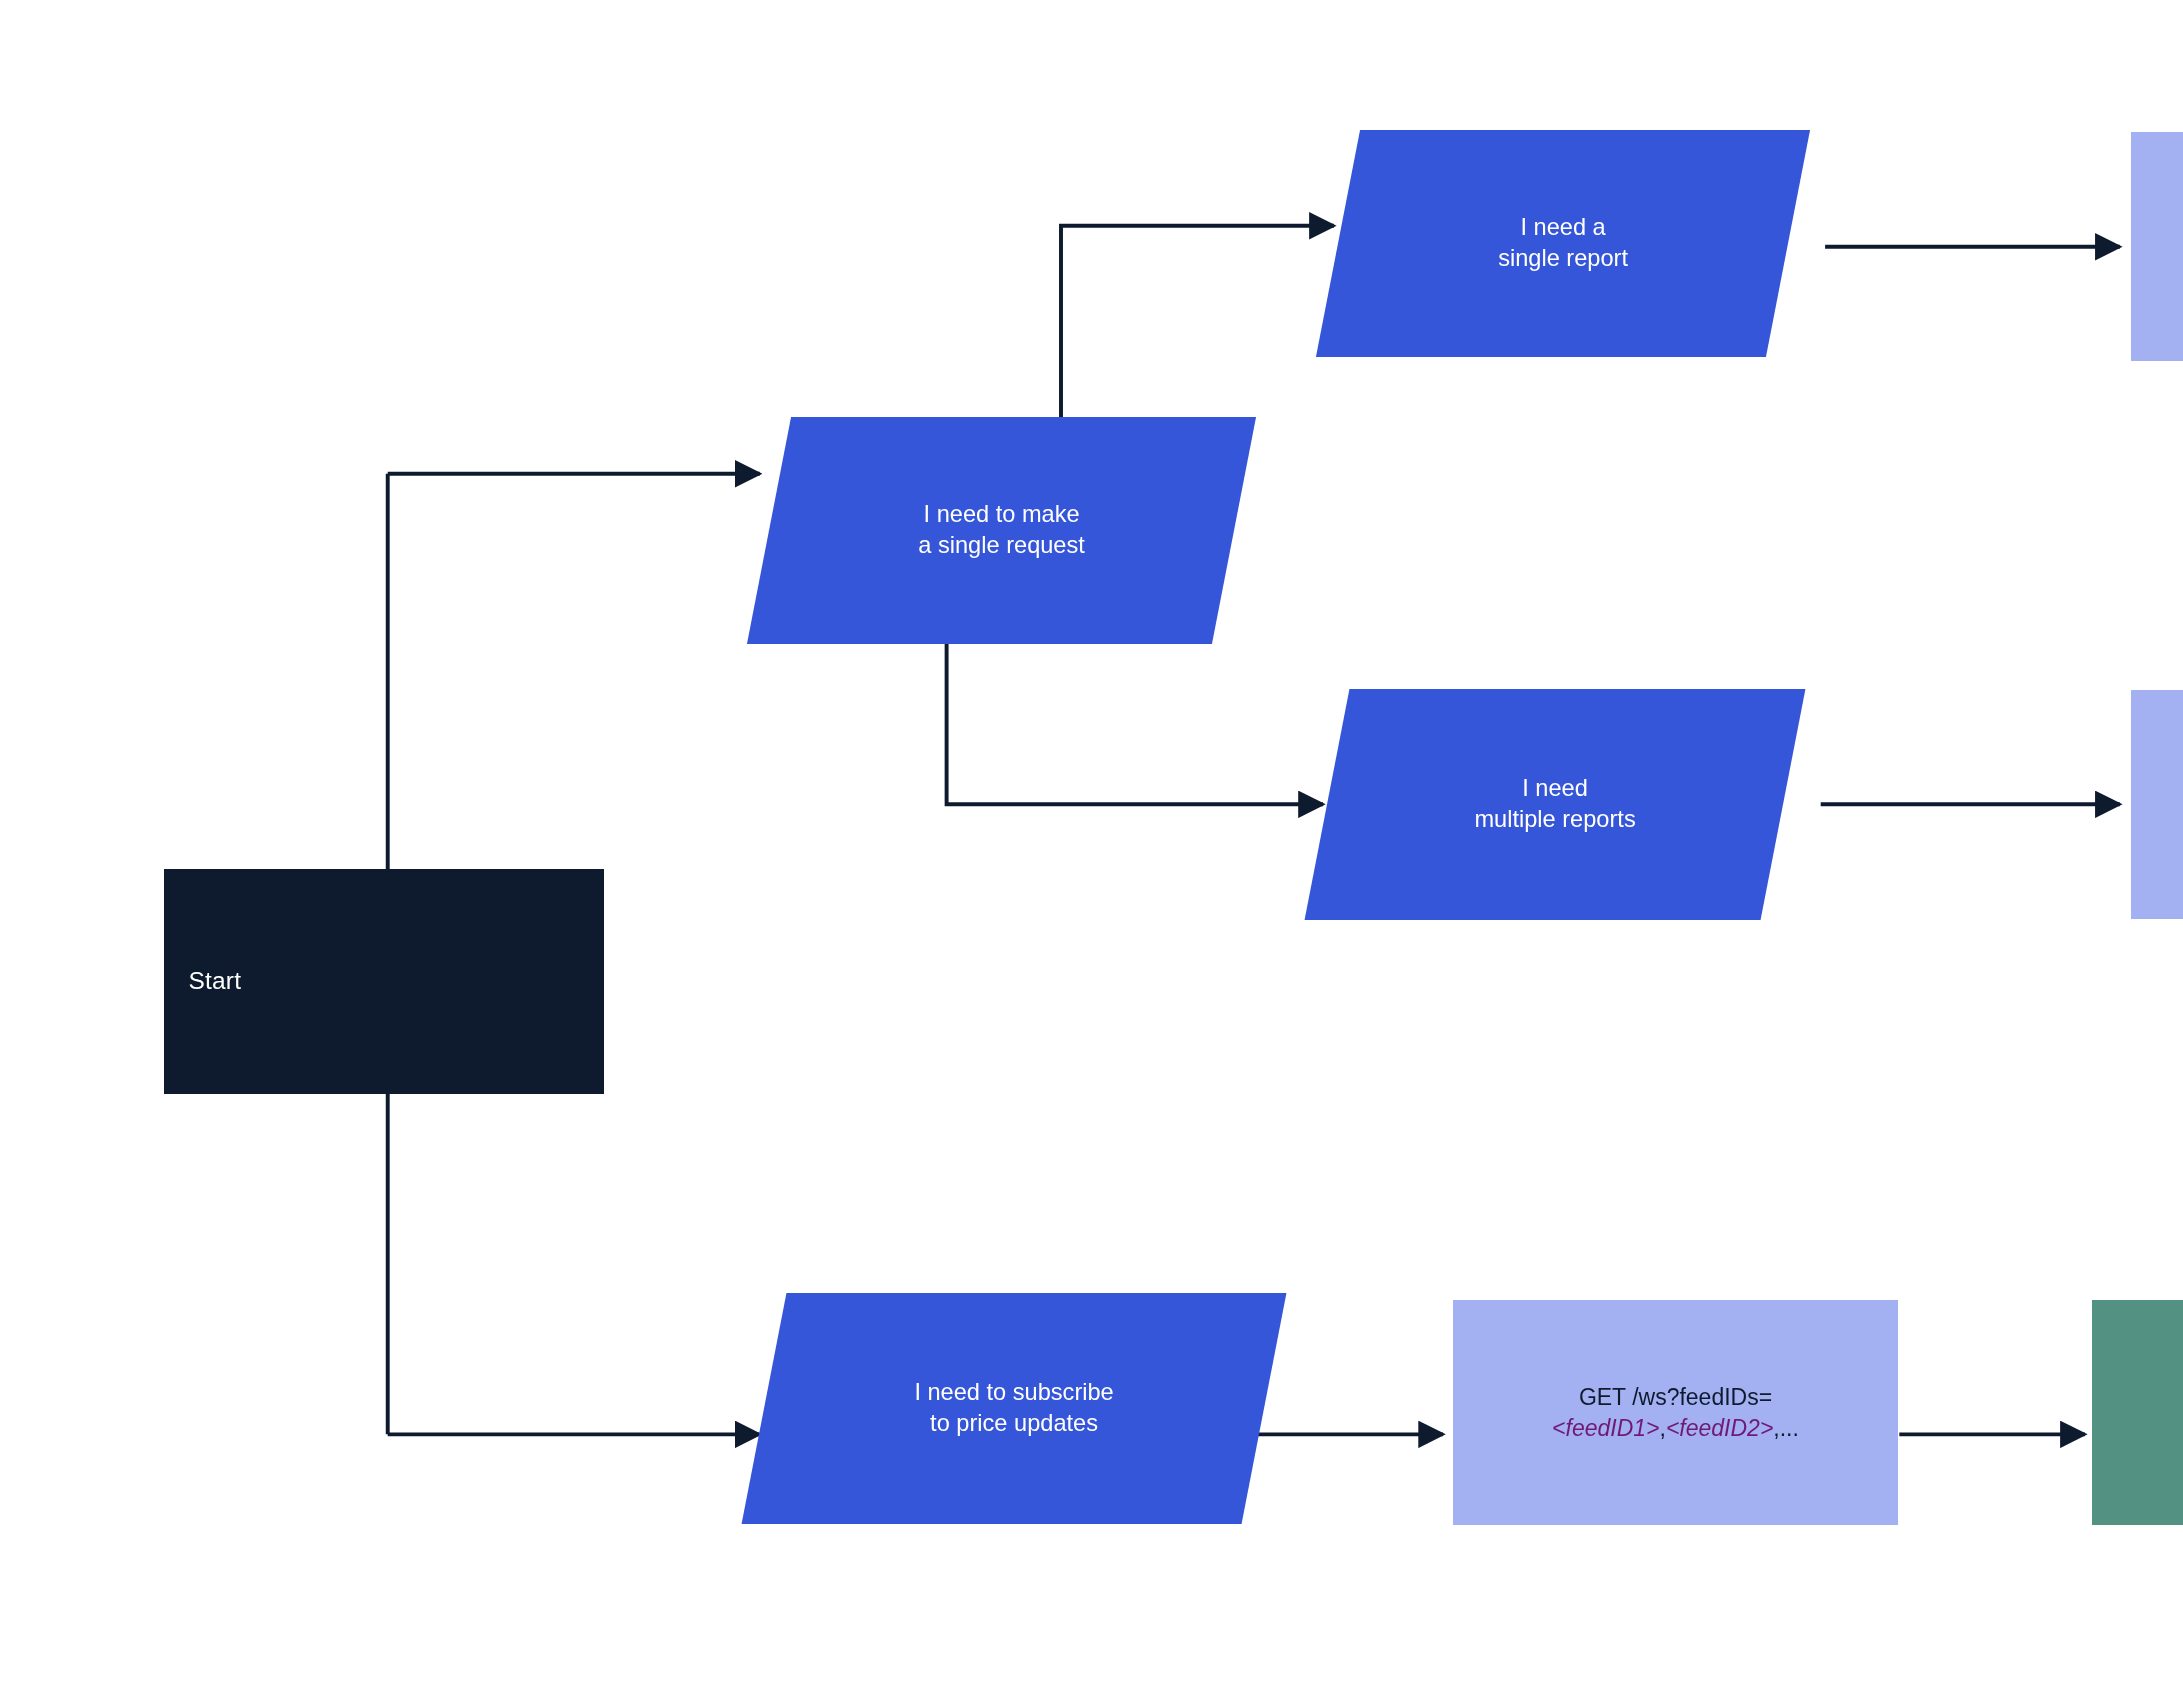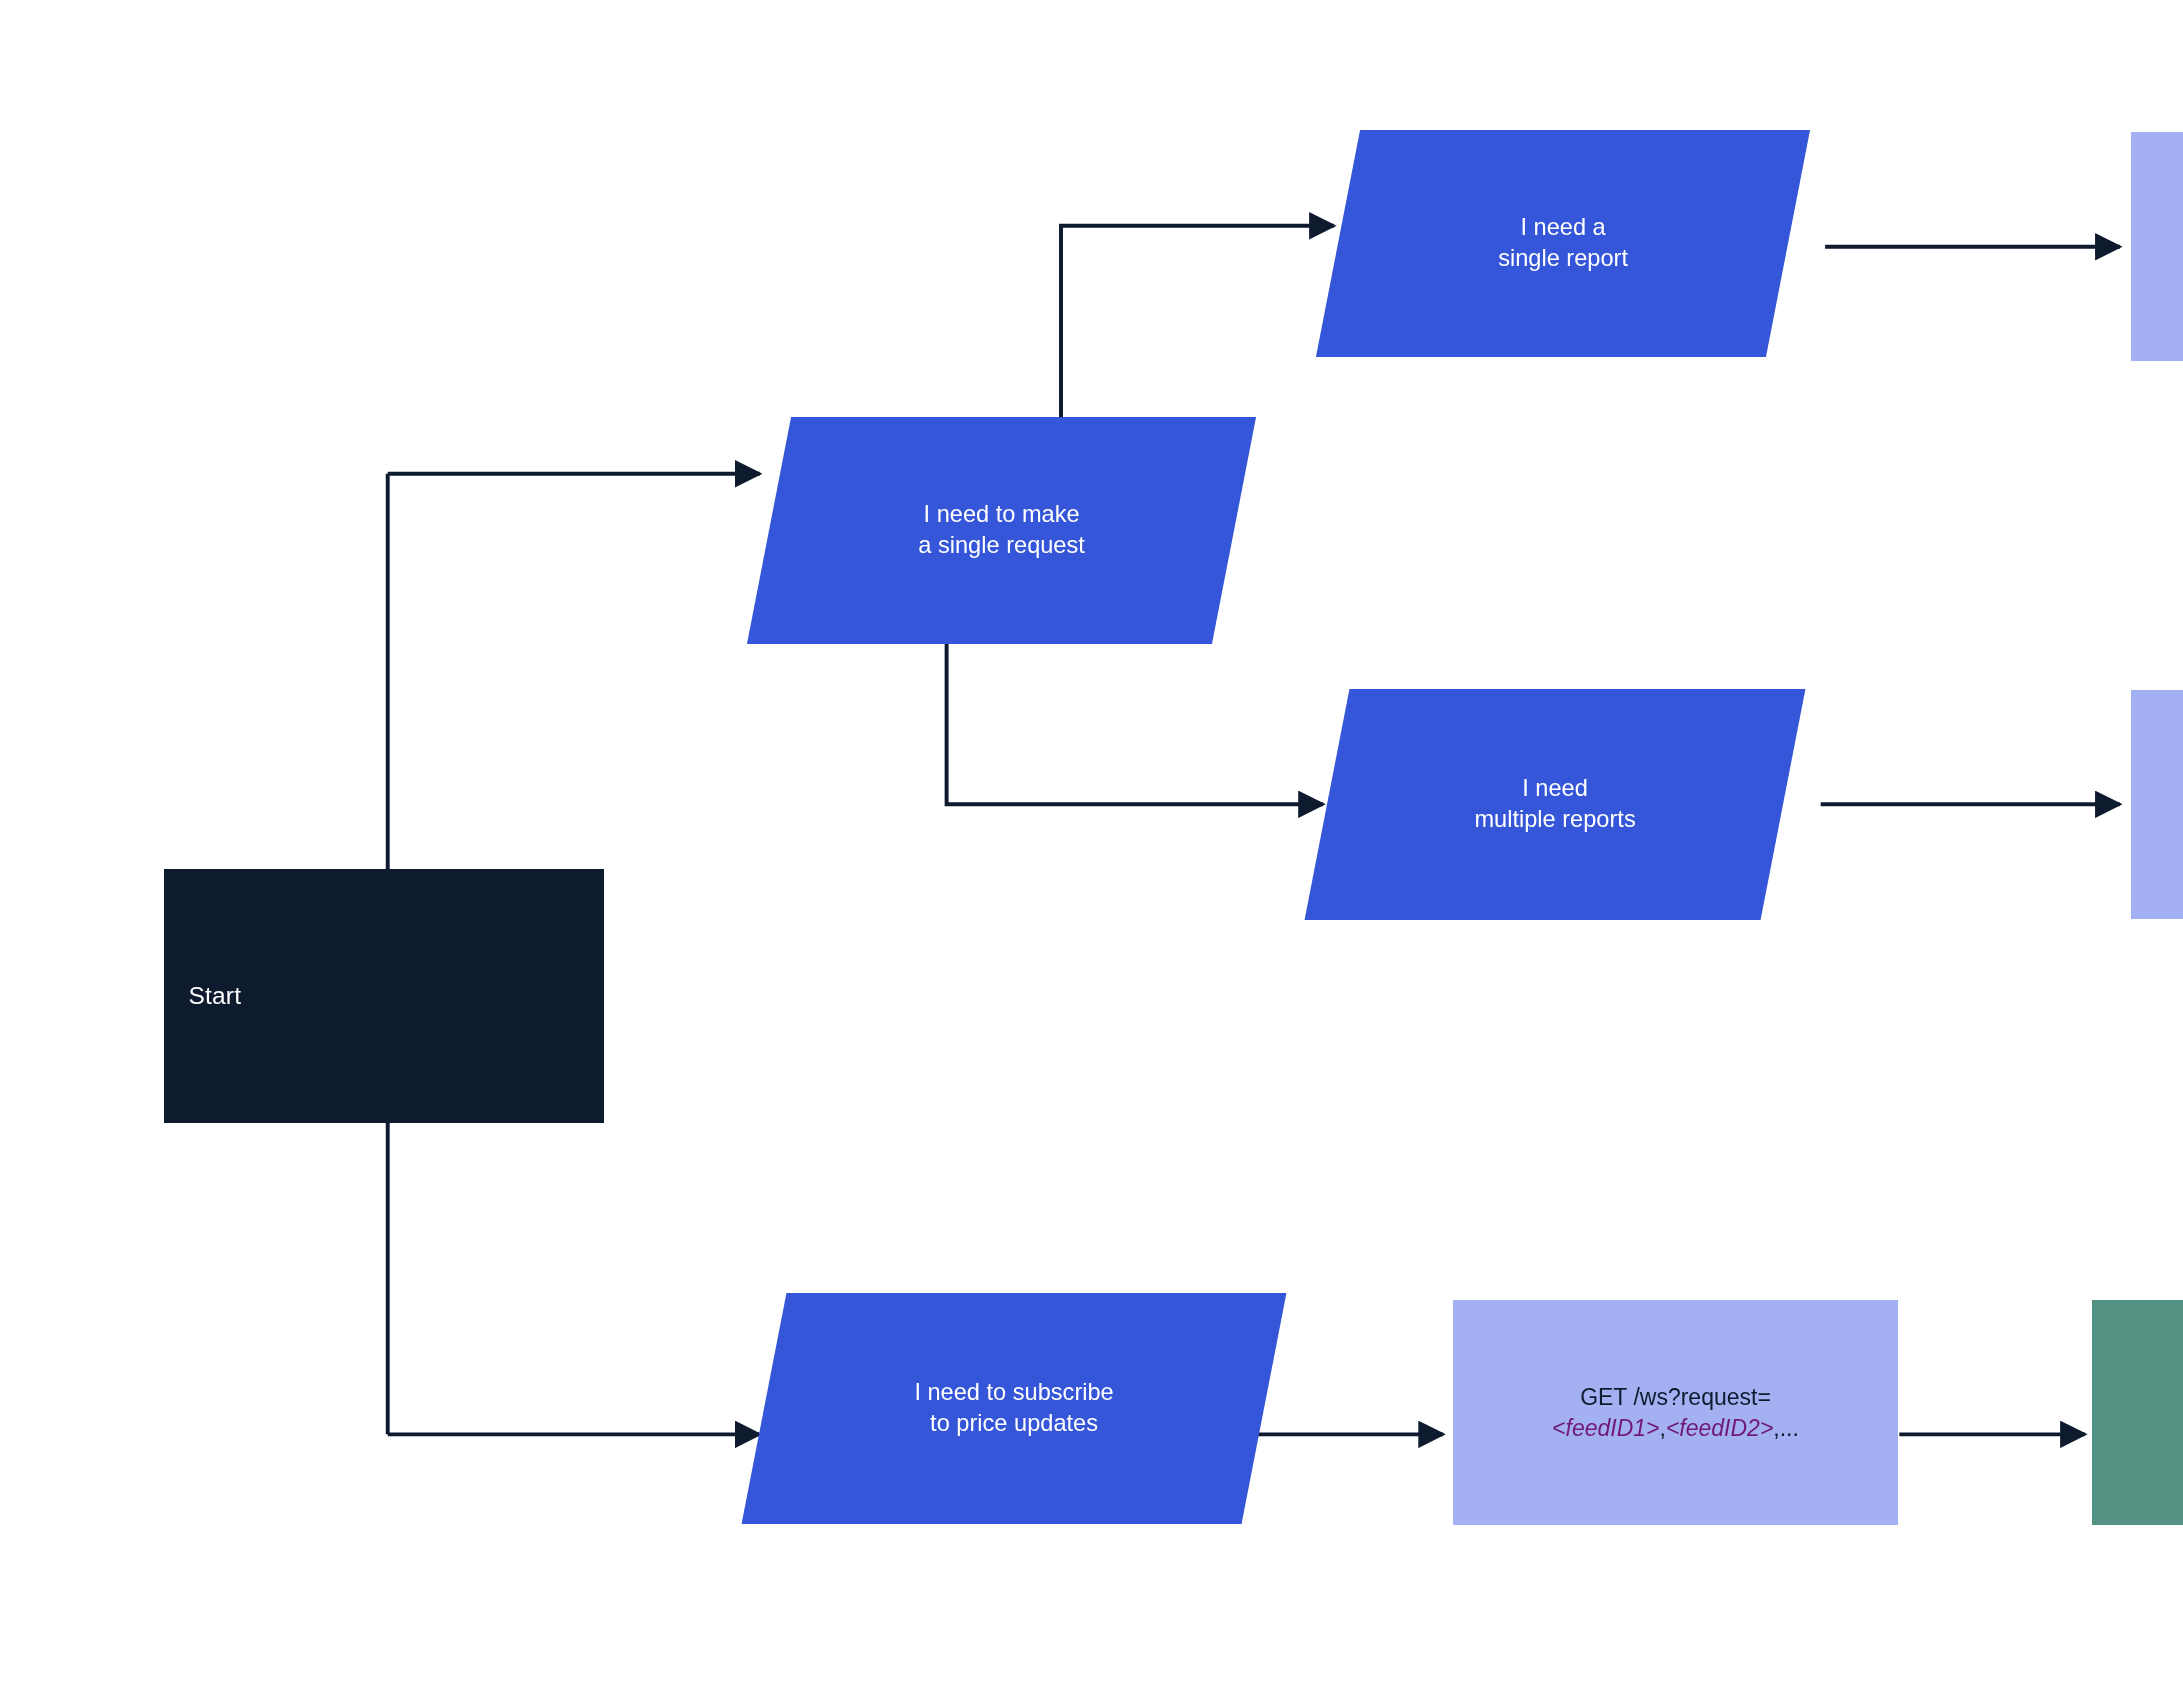--- a/index.html
+++ b/index.html
@@ -116,21 +116,21 @@
       <path d="M 4170 1842 L 4855 1842" marker-end="url(#arrow)"></path>
 
       <path d="M 6240 1842 L 6595 1842" marker-end="url(#arrow)"></path>
 
       <path d="M 2880 3285 L 3305 3285" marker-end="url(#arrow)"></path>
 
       <path d="M 4350 3285 L 4775 3285" marker-end="url(#arrow)"></path>
     </g>
   </svg>
 
-  <div class="node n-terminal" style="left:164px; top:869px; width:440px; height:254px;">
+  <div class="node n-terminal" style="left:164px; top:869px; width:440px; height:225px;">
     <span class="txt">Start</span>
   </div>
 
   <div class="node n-para" style="left:769px; top:417px; width:465px; height:227px;">
     <span class="txt">
       <span>I need to make</span><br>
       <span>a single request</span>
     </span>
   </div>
 
@@ -165,21 +165,21 @@
   <div class="node n-req" style="left:2131px; top:690px; width:594px; height:229px;">
     <span class="txt">
       <br>
       <br>
       
     </span>
   </div>
 
   <div class="node n-req" style="left:1453px; top:1300px; width:445px; height:225px;">
     <span class="txt">
-      <span>GET /ws?request=</span><br>
+      <span>GET /ws?feedIDs=</span><br>
       <span class="ph">&lt;feedID1&gt;</span><span>,</span><span class="ph">&lt;feedID2&gt;</span><span>,...</span>
     </span>
   </div>
 
   <div class="node n-resp multi" style="left:2092px; top:1300px; width:441px; height:225px;">
     <span class="txt">
       <br>
       <br>
       
     </span>

